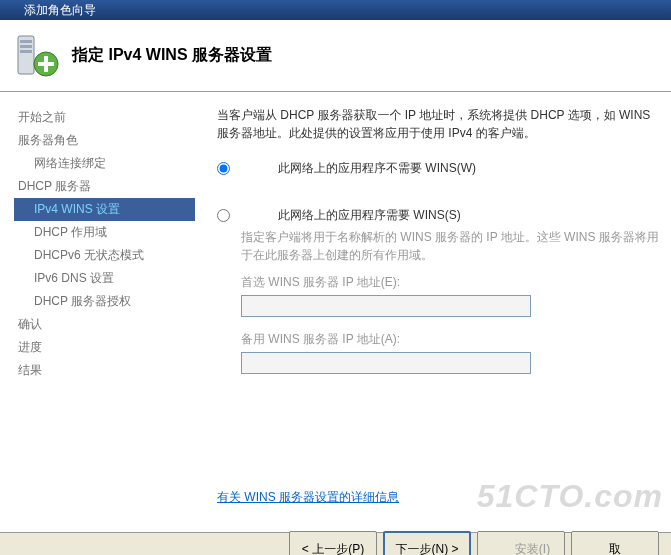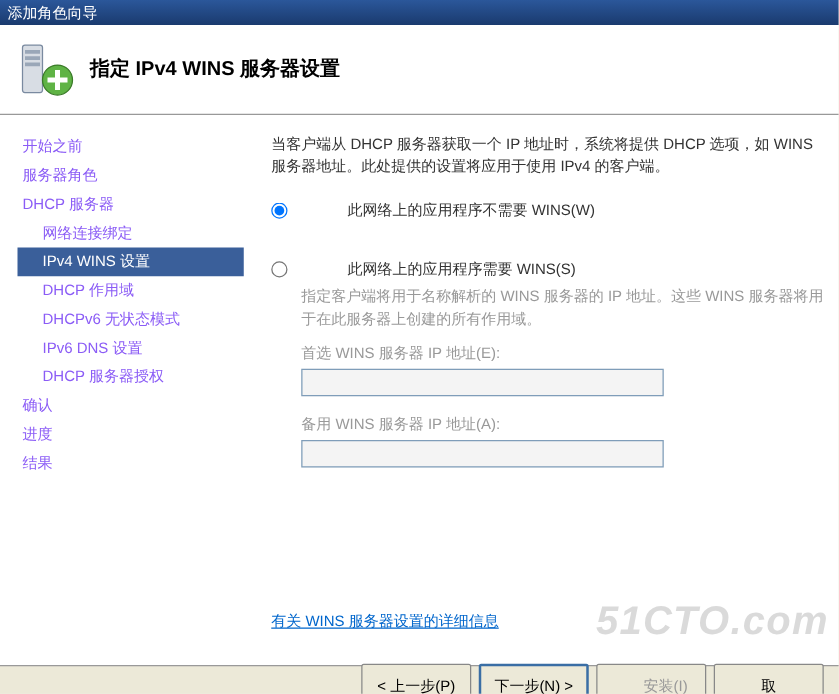--- a/index.html
+++ b/index.html
@@ -1,25 +1,25 @@
 <!DOCTYPE html>
 <html><head>
 <meta charset="utf-8">
 <style>
 * { box-sizing: border-box; margin: 0; padding: 0; }
 body { font-family: "Microsoft YaHei", SimSun, Tahoma, sans-serif; font-size: 12px; background: #ece9d8; width: 671px; height: 555px; overflow: hidden; position: relative; }
-.titlebar { background: linear-gradient(#2b579a, #1a3a6e); color: #fff; height: 20px; line-height: 20px; padding-left: 6px; font-size: 12px; }
+.titlebar { background: linear-gradient(#2b579a, #1a3a6e); color: #fff; height: 20px; line-height: 20px; padding-left: 24px; font-size: 12px; }
 .header { height: 72px; border-bottom: 1px solid #999; display: flex; align-items: center; padding-left: 12px; background: #fff; }
 .header-icon { width: 48px; height: 48px; margin-right: 12px; position: relative; }
 .page-title { font-size: 16px; font-weight: bold; font-family: SimHei, "Microsoft YaHei", sans-serif; }
 .body { display: flex; height: 440px; background: #fff; }
 .sidebar { width: 195px; padding: 14px 0 0 14px; }
-.sidebar-item { padding: 3px 4px; cursor: default; color: #8b5cf6; }
+.sidebar-item { padding: 3px 4px; cursor: default; color: #737373; }
 .sidebar-item.indent { padding-left: 20px; }
-.sidebar-item.selected { background: #3a5f9a; color: #ffffff; }
+.sidebar-item.selected { background: #3a5f9a; color: #7dd3fc; }
 .content { flex: 1; padding: 14px 10px 10px 22px; position: relative; color: #333; }
 .desc { line-height: 1.5; margin-bottom: 18px; }
 .radio-row { display: flex; align-items: center; margin-bottom: 4px; gap: 40px; }
 .radio-row input { margin-right: 8px; }
 .sub-block { margin-left: 24px; margin-top: 4px; margin-bottom: 12px; }
 .sub-desc { color: #999; line-height: 1.5; margin-bottom: 10px; }
 .field-label { color: #999; margin-bottom: 4px; }
 .text-input { width: 290px; height: 22px; border: 1px solid #7f9db9; padding: 2px 4px; background: #fff; }
 .text-input:disabled { background: #f4f4f4; color: #999; }
 .link-row { position: absolute; bottom: 26px; left: 22px; }
@@ -49,22 +49,22 @@
       <rect x="26" y="30" width="16" height="4" fill="#fff"></rect>
     </svg>
   </div>
   <div class="page-title">指定 IPv4 WINS 服务器设置</div>
 </div>
 
 <div class="body">
   <div class="sidebar">
     <div class="sidebar-item">开始之前</div>
     <div class="sidebar-item">服务器角色</div>
+    <div class="sidebar-item indent">网络连接绑定</div>
     <div class="sidebar-item">DHCP 服务器</div>
-    <div class="sidebar-item indent">网络连接绑定</div>
     <div class="sidebar-item indent selected">IPv4 WINS 设置</div>
     <div class="sidebar-item indent">DHCP 作用域</div>
     <div class="sidebar-item indent">DHCPv6 无状态模式</div>
     <div class="sidebar-item indent">IPv6 DNS 设置</div>
     <div class="sidebar-item indent">DHCP 服务器授权</div>
     <div class="sidebar-item">确认</div>
     <div class="sidebar-item">进度</div>
     <div class="sidebar-item">结果</div>
   </div>
 

